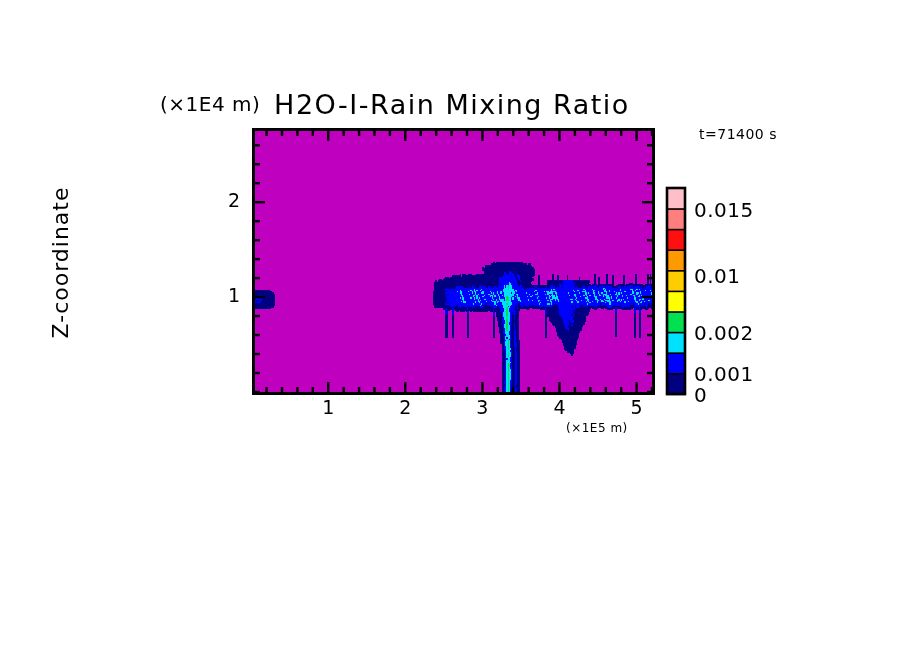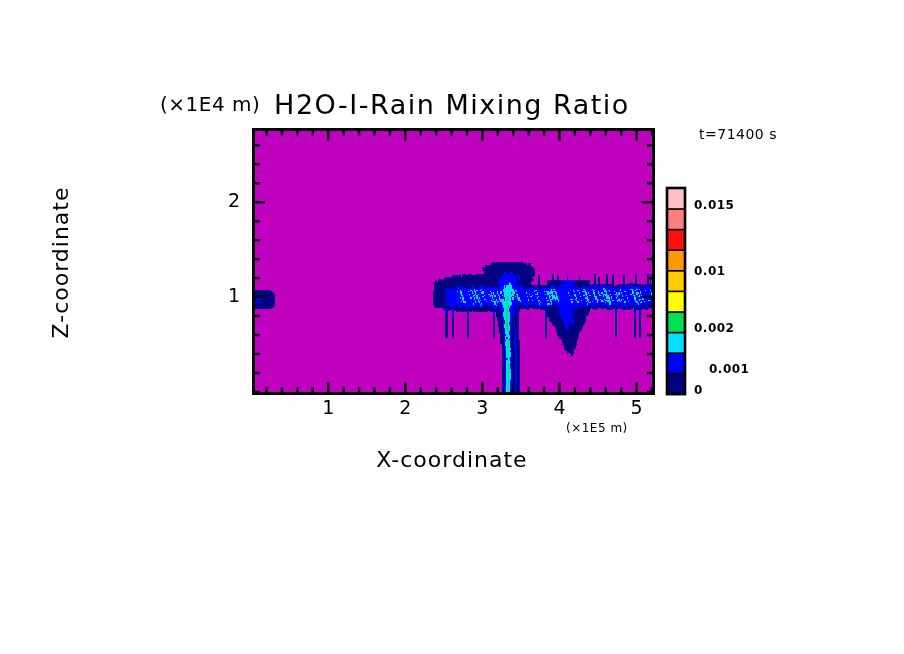--- a/index.html
+++ b/index.html
@@ -19,34 +19,33 @@
   #zunits{left:160px;top:92px;font-size:20px;letter-spacing:0.5px;}
   #xunits{left:566px;top:421px;font-size:12px;letter-spacing:0.5px;}
   #xlabel{left:0;top:447px;width:904px;text-align:center;font-size:22px;letter-spacing:1px;}
   #ylabel{
     position:absolute;left:-70px;top:250px;width:260px;text-align:center;
     font-size:22px;letter-spacing:1px;color:#000;
     transform:rotate(-90deg);transform-origin:center center;white-space:pre;
   }
   #tstamp{left:659px;top:126px;font-size:14px;letter-spacing:0.5px;margin-left:40px;}
 
-  .cbl{position:absolute;font-size:12px;color:#000;white-space:pre;letter-spacing:0.5px;font-weight:bold;}
+  .cbl{position:absolute;font-size:20px;color:#000;white-space:pre;letter-spacing:0.5px;}
 
   .tick-num{position:absolute;font-size:19px;color:#000;white-space:pre;text-align:center;}
 </style>
 </head>
 <body>
 
 <div id="root">
 
   <div class="txt" id="title">H2O-I-Rain Mixing Ratio</div>
   <div class="txt" id="zunits">(×1E4 m)</div>
   <div class="txt" id="tstamp">t=71400 s</div>
   <div class="txt" id="xunits">(×1E5 m)</div>
-  <div class="txt" id="xlabel">X-coordinate</div>
   <div id="ylabel">Z-coordinate</div>
 
   <svg id="plot" width="904" height="654" style="position:absolute;left:0;top:0;">
       <rect x="255" y="131" width="397" height="261" fill="#bf00bf"></rect>
       <g>
         <rect x="493.20" y="262.11" width="1.80" height="1.81" fill="#000080" shape-rendering="crispEdges"></rect>
         <rect x="495.61" y="262.11" width="27.07" height="1.81" fill="#000080" shape-rendering="crispEdges"></rect>
         <rect x="490.79" y="263.32" width="36.69" height="1.81" fill="#000080" shape-rendering="crispEdges"></rect>
         <rect x="528.09" y="263.32" width="3.01" height="1.81" fill="#000080" shape-rendering="crispEdges"></rect>
         <rect x="484.78" y="264.53" width="46.32" height="1.81" fill="#000080" shape-rendering="crispEdges"></rect>
@@ -2215,17 +2214,17 @@
       <div class="tick-num" style="left: 462.408px; top: 396px; width: 40px;">3</div>
       <div class="tick-num" style="left: 539.495px; top: 396px; width: 40px;">4</div>
       <div class="tick-num" style="left: 616.583px; top: 396px; width: 40px;">5</div>
       <div class="tick-num" style="left: 218px; top: 284.091px; width: 22px; text-align: right;">1</div>
       <div class="tick-num" style="left: 218px; top: 189.182px; width: 22px; text-align: right;">2</div>
     </div>
   <div id="cblabels">
       <div class="cbl" style="left: 694px; top: 197.6px;">0.015</div>
       <div class="cbl" style="left: 694px; top: 264px;">0.01</div>
       <div class="cbl" style="left: 694px; top: 321.2px;">0.002</div>
-      <div class="cbl" style="left: 694px; top: 362.4px; margin-left: 15px;">0.001</div>
+      <div class="cbl" style="left: 694px; top: 362.4px;">0.001</div>
       <div class="cbl" style="left: 694px; top: 383px;">0</div>
     </div>
 
 </div>
 
 </body></html>

